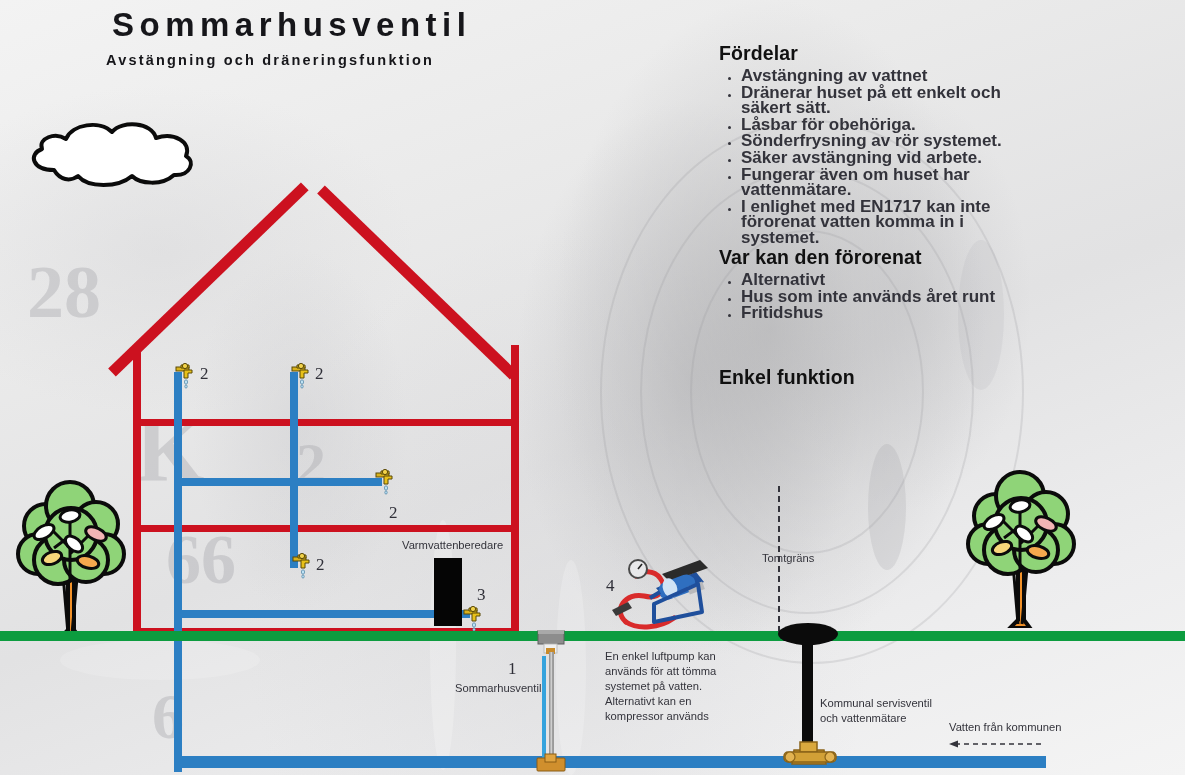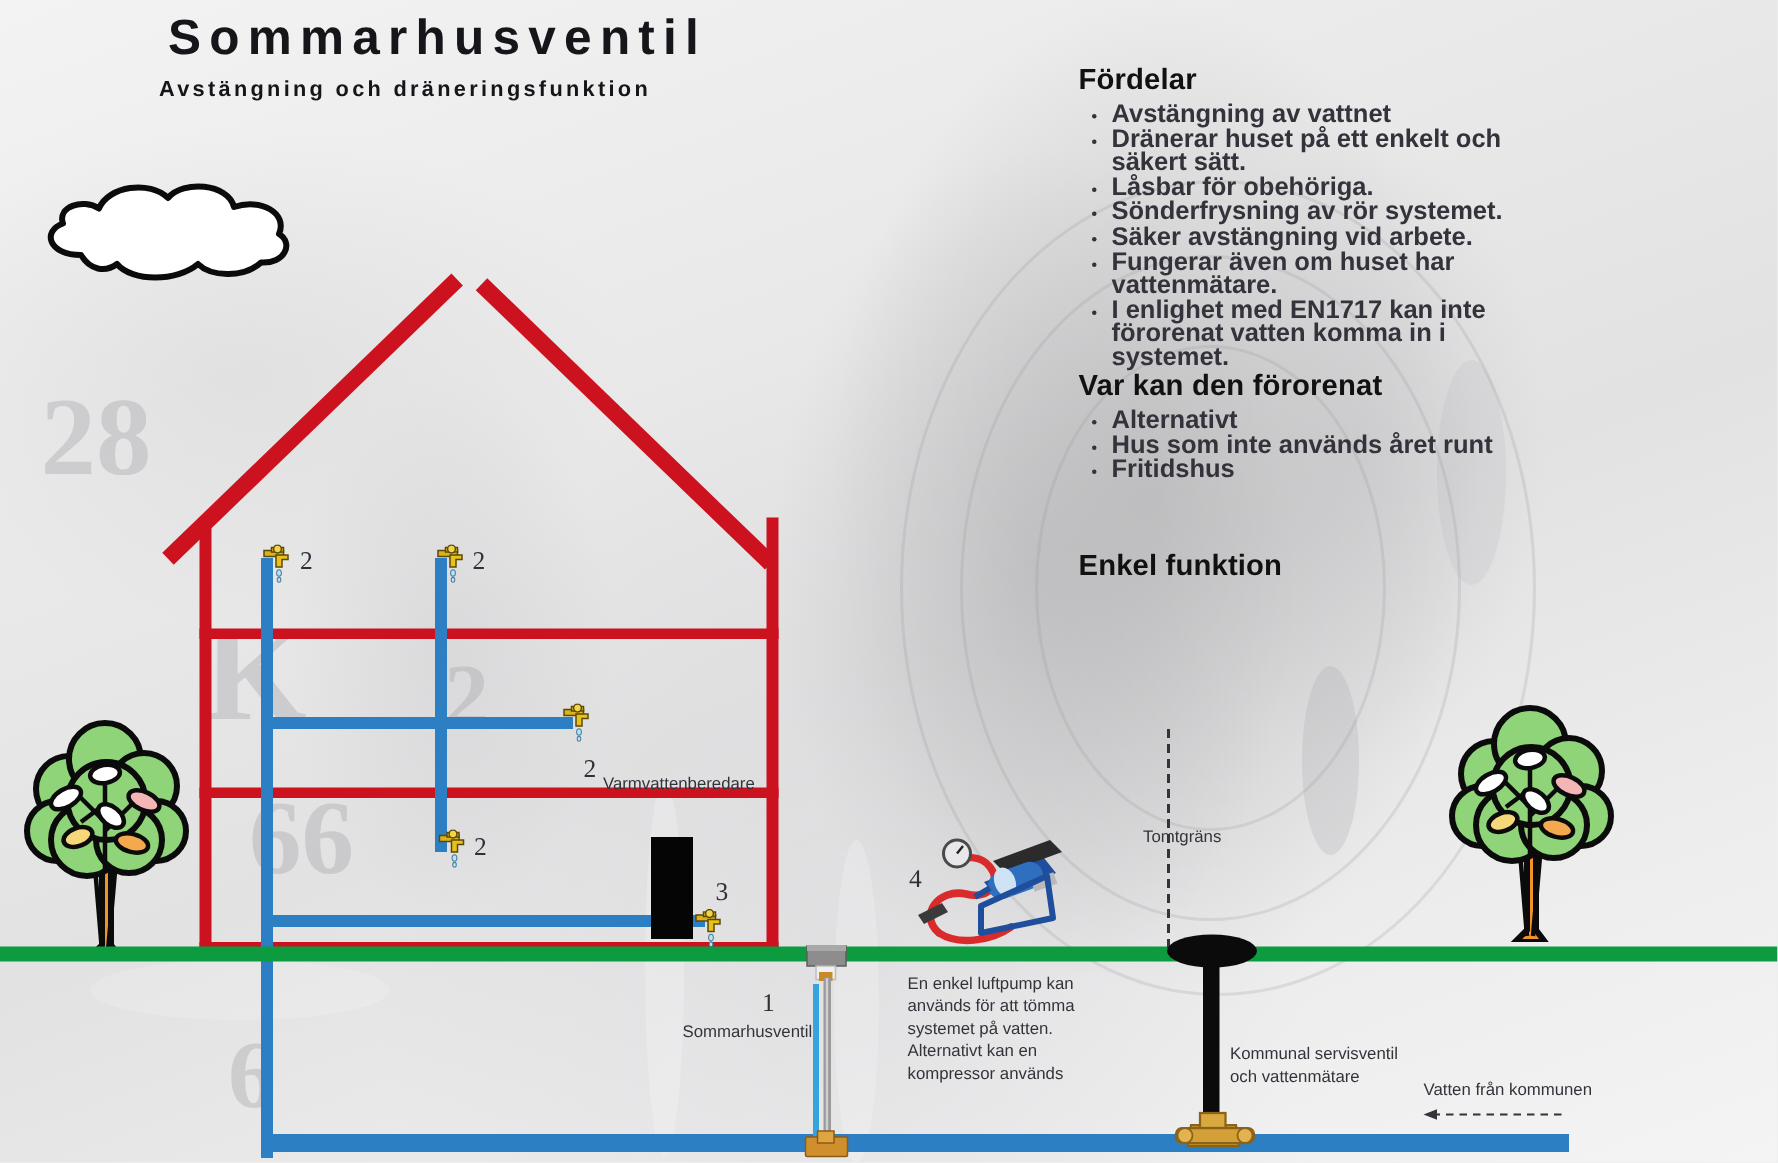--- a/index.html
+++ b/index.html
@@ -265,21 +265,21 @@
     <path d="M7 2 h8 v3 h-8 z" fill="#e8c11a" stroke="#5b4a07" stroke-width="1"></path>
     <path d="M10 7 h8 v3 h-4 v5 h-4 z" fill="#e8c11a" stroke="#5b4a07" stroke-width="1"></path>
     <circle cx="11" cy="3" r="2.6" fill="#f2d34a" stroke="#5b4a07" stroke-width="1"></circle>
     <ellipse cx="12" cy="19" rx="1.6" ry="2.2" fill="#bfe3f5" stroke="#4a80a0" stroke-width=".7"></ellipse>
     <ellipse cx="12" cy="23.5" rx="1.2" ry="1.6" fill="#bfe3f5" stroke="#4a80a0" stroke-width=".7"></ellipse>
   </svg>
 </div>
 <div class="num" style="left:316px;top:555px;">2</div>
 
 <div id="boiler"></div>
-<div class="lbl" style="left:402px;top:516px;text-align:center;">Varmvattenberedare</div>
+<div class="lbl" style="left:402px;top:538px;text-align:center;">Varmvattenberedare</div>
 
 <div class="faucet" style="left:462px;top:606px;">
   <svg width="26" height="26" viewBox="0 0 26 26">
     <rect x="2" y="4" width="13" height="4" fill="#d9b21c" stroke="#5b4a07" stroke-width="1"></rect>
     <path d="M7 2 h8 v3 h-8 z" fill="#e8c11a" stroke="#5b4a07" stroke-width="1"></path>
     <path d="M10 7 h8 v3 h-4 v5 h-4 z" fill="#e8c11a" stroke="#5b4a07" stroke-width="1"></path>
     <circle cx="11" cy="3" r="2.6" fill="#f2d34a" stroke="#5b4a07" stroke-width="1"></circle>
     <ellipse cx="12" cy="19" rx="1.6" ry="2.2" fill="#bfe3f5" stroke="#4a80a0" stroke-width=".7"></ellipse>
     <ellipse cx="12" cy="23.5" rx="1.2" ry="1.6" fill="#bfe3f5" stroke="#4a80a0" stroke-width=".7"></ellipse>
   </svg>

